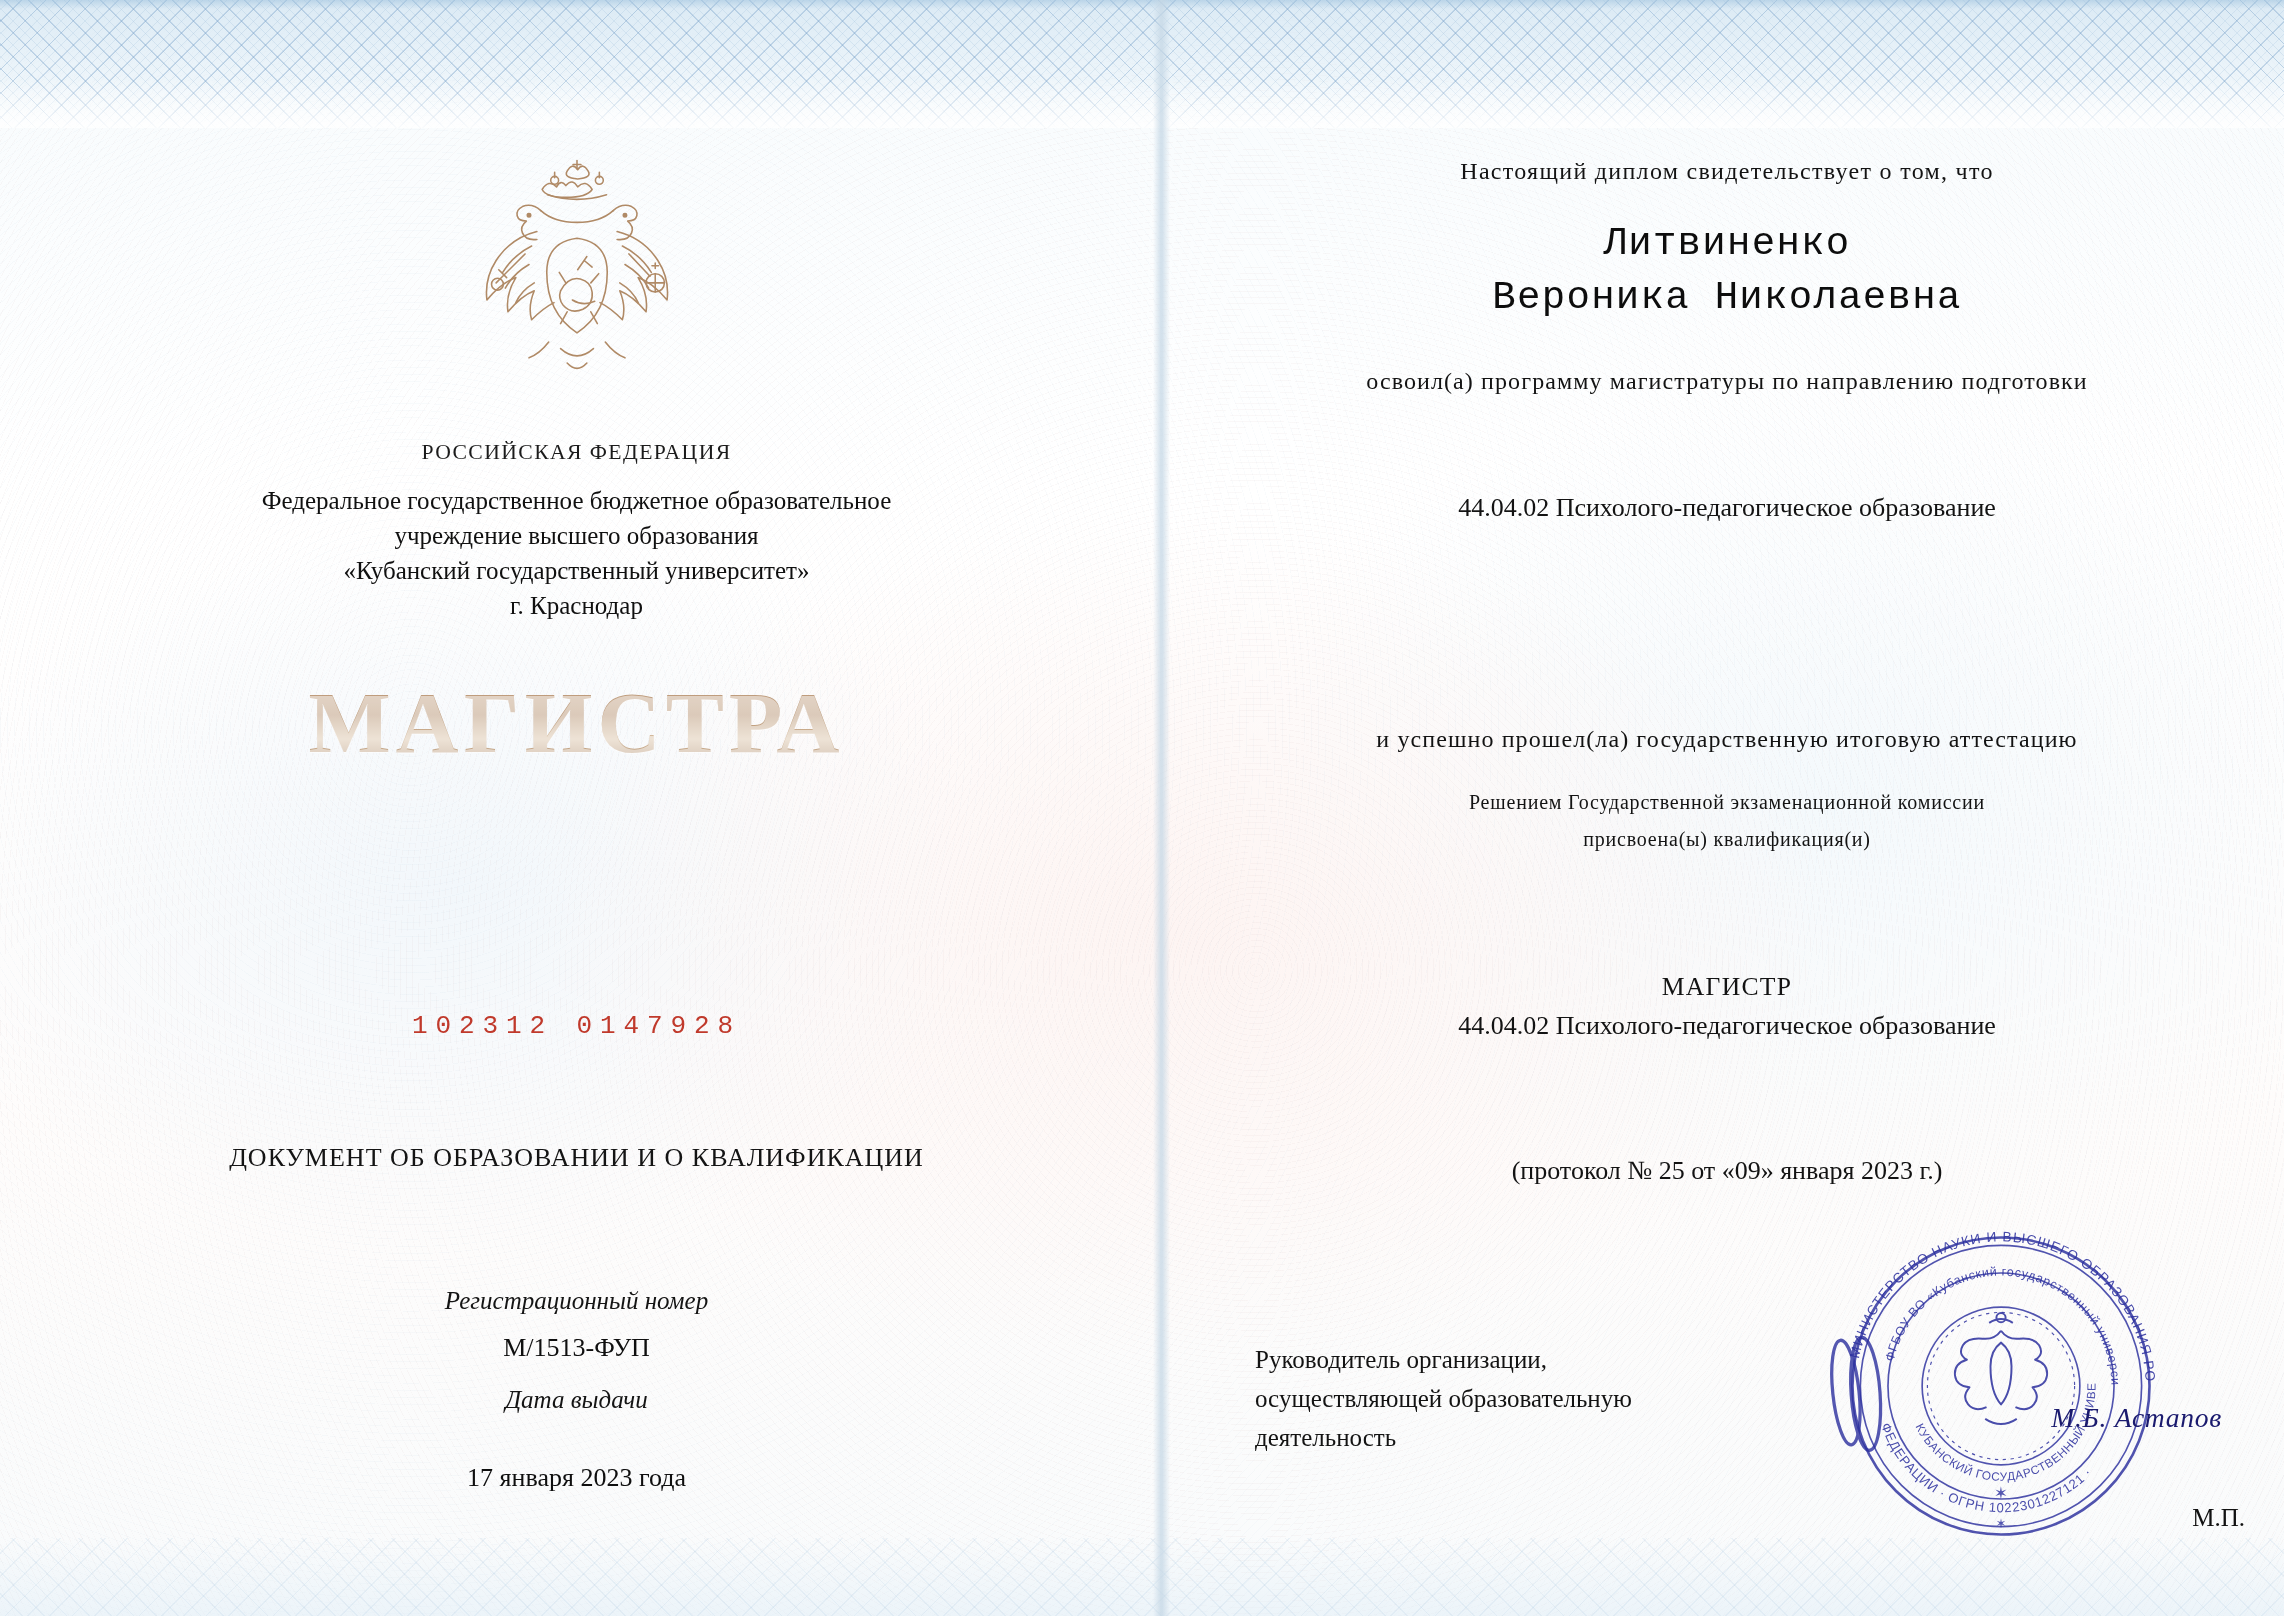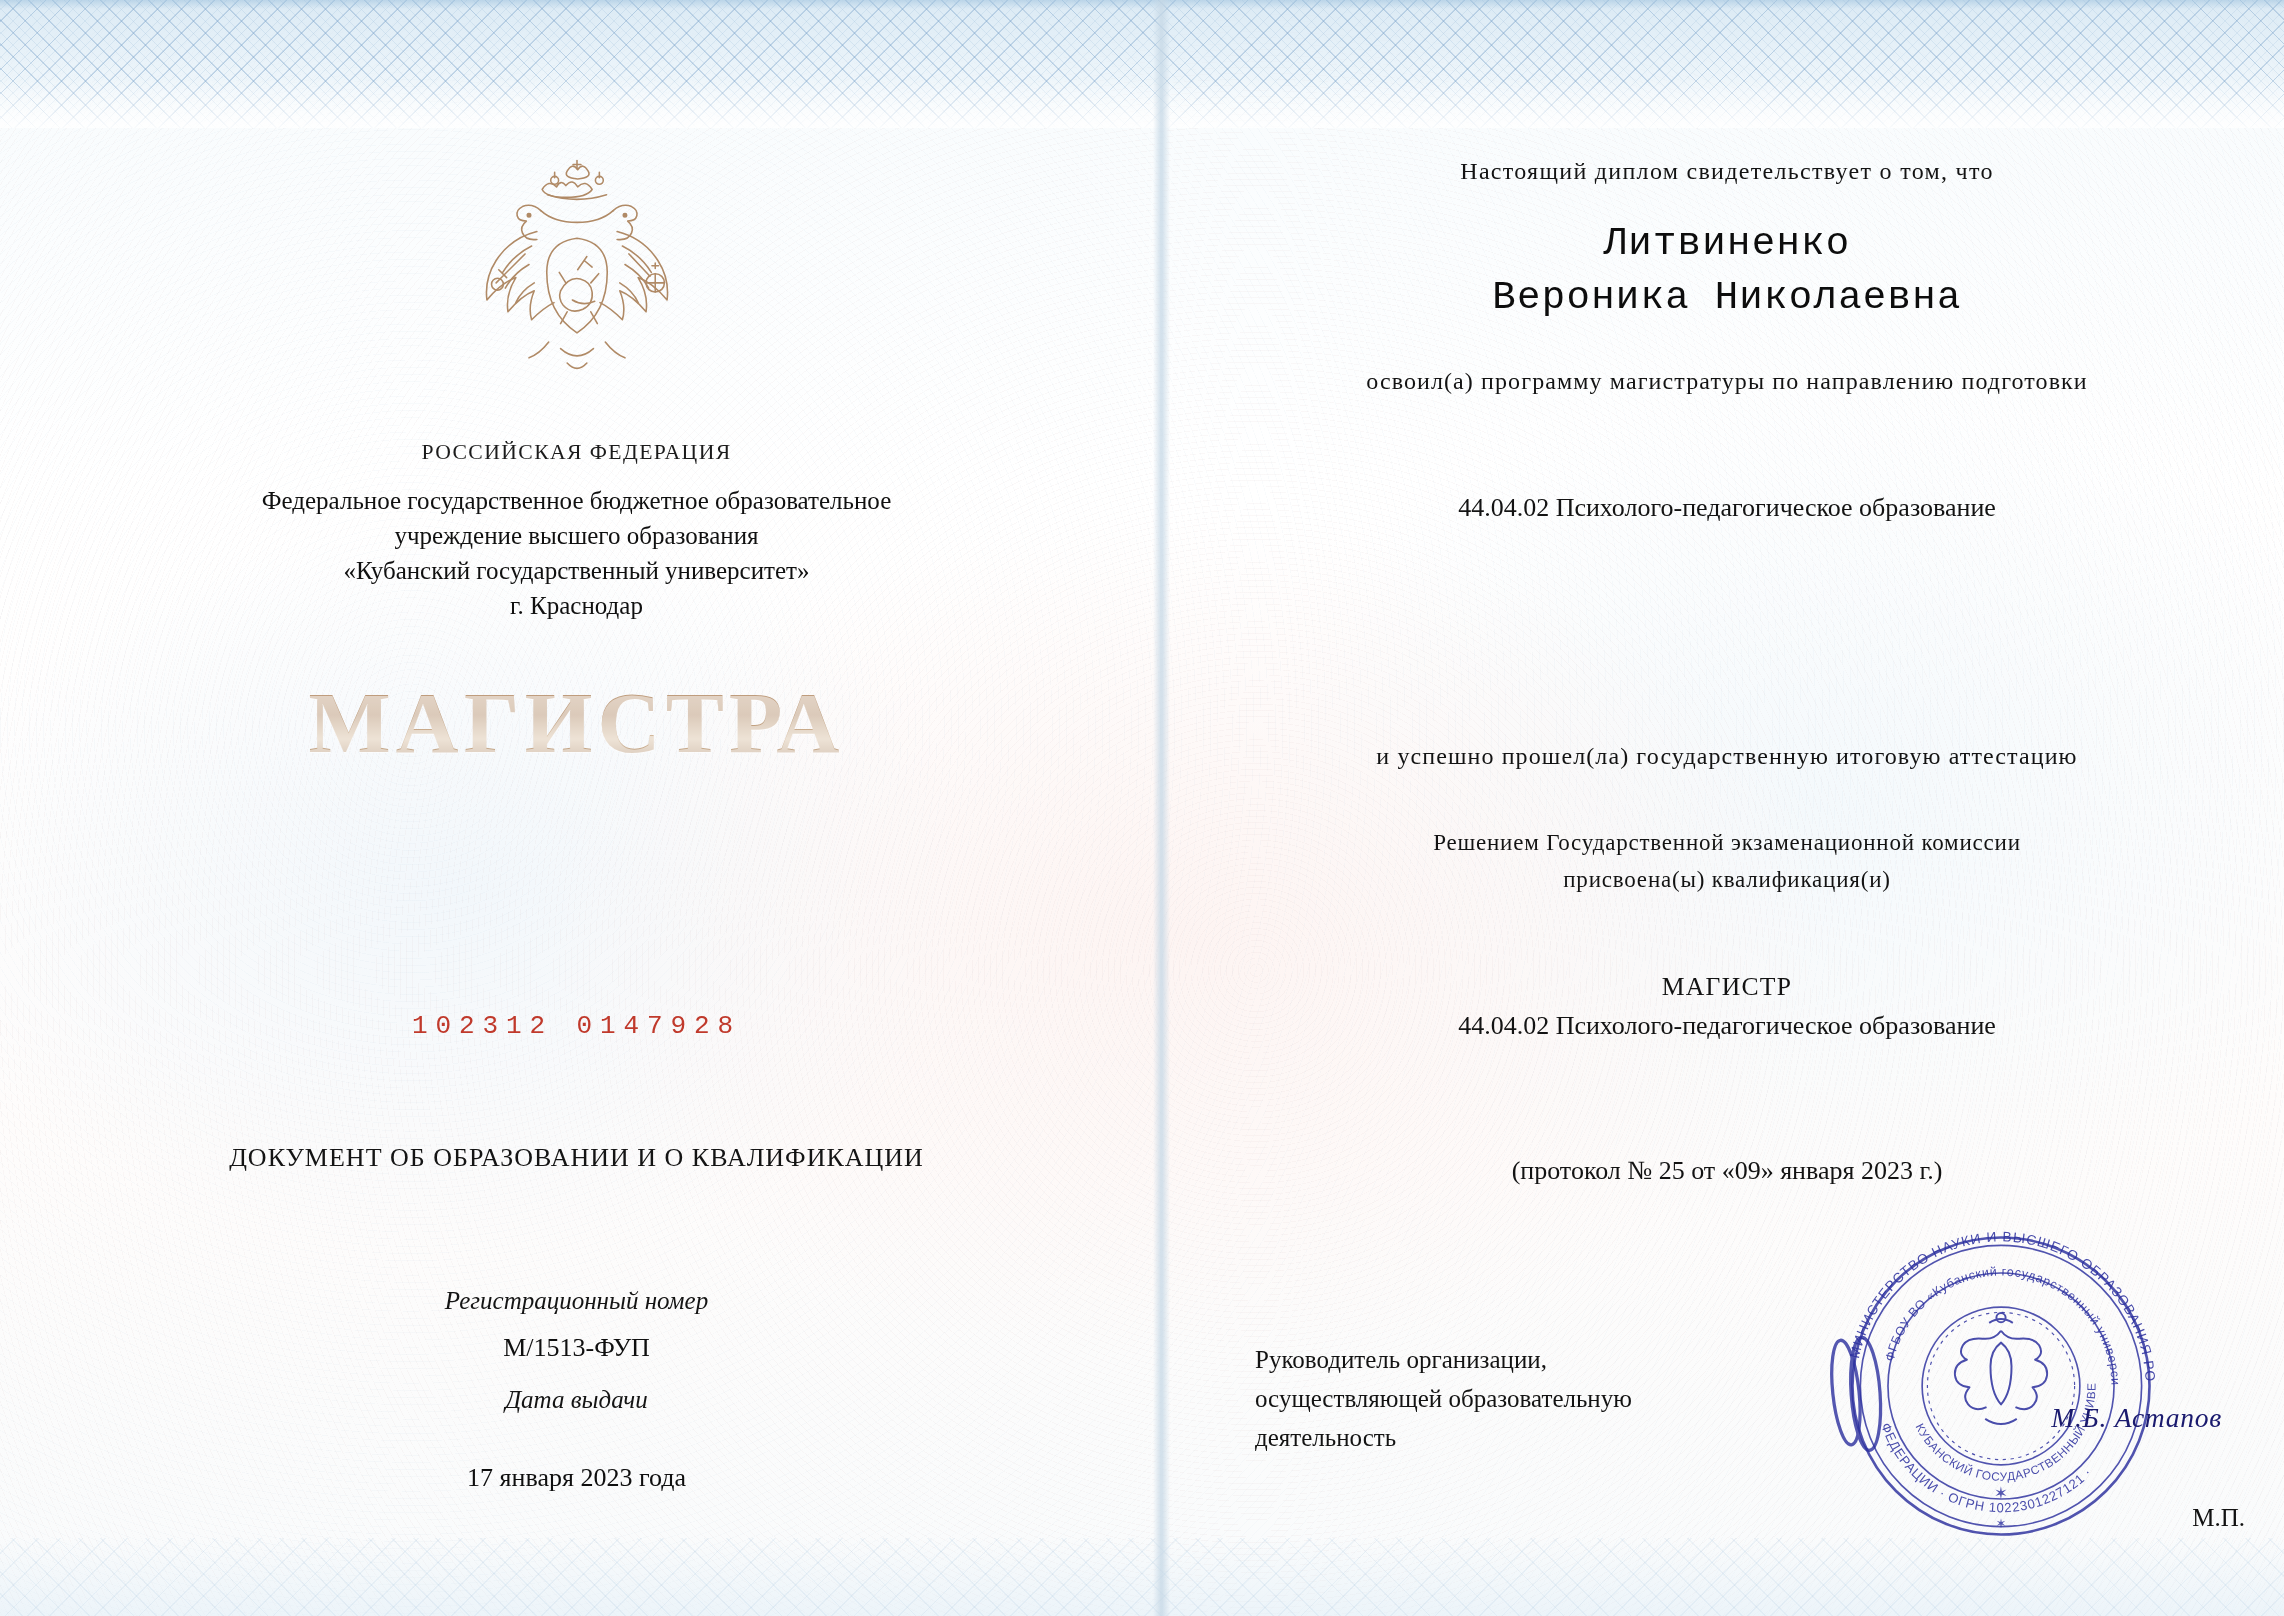--- a/index.html
+++ b/index.html
@@ -211,25 +211,24 @@
     letter-spacing: 1.1px;
   }
   .r-program {
     top: 493px;
     font-size: 26px;
   }
   .r-passed {
     top: 726px;
     font-size: 24px;
     letter-spacing: 1.1px;
-    margin-top: 17px;
   }
   .r-commission {
-    top: 824px;
-    font-size: 23px;
+    top: 784px;
+    font-size: 20px;
     line-height: 37px;
     letter-spacing: 0.8px;
     font-family: Liberation Serif, serif;
   }
   .r-qual-title {
     top: 972px;
     font-size: 25.6px;
     letter-spacing: 1.3px;
   }
   .r-qual {

